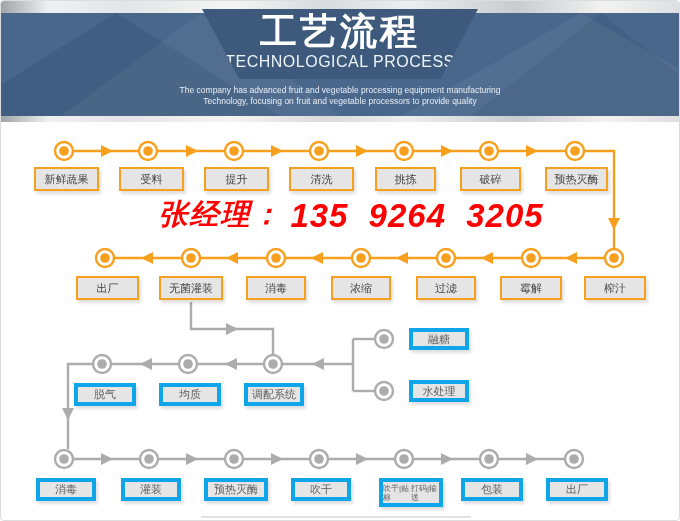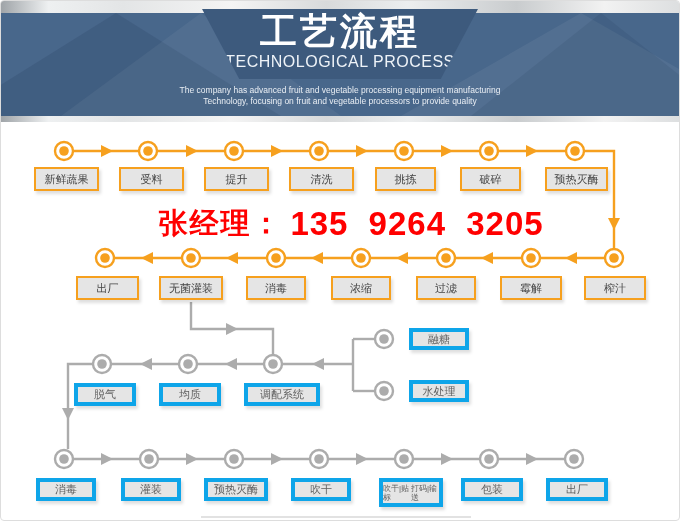--- a/index.html
+++ b/index.html
@@ -16,22 +16,22 @@
   .chev.c3{left:400px;width:360px;background:rgba(255,255,255,0.06);clip-path:polygon(50% 0,100% 100%,0 100%);}
   .chev.c4{left:470px;width:260px;background:rgba(0,20,45,0.08);clip-path:polygon(50% 0,100% 100%,0 100%);}
   .trapezoid{position:absolute;left:201px;top:8px;width:276px;height:70px;background:#3D5A7D;
     clip-path:polygon(0 0,100% 0,86.5% 100%,13.5% 100%);text-align:center;color:#fff;}
   .cn-title{font-size:37px;font-weight:bold;letter-spacing:3px;line-height:1.1;padding-top:3px;}
   .en-subtitle{font-size:16px;letter-spacing:0.5px;color:#eef3f8;margin-top:0px;}
   .company-desc{position:absolute;left:0;top:84px;width:100%;text-align:center;color:#e9eef4;
     font-size:8.5px;line-height:10.5px;}
 
   
-  .contact{position:absolute;left:130px;top:202px;width:440px;height:42px;display:flex;
-    align-items:center;justify-content:center;color:#FF0000;z-index:3;}
+  .contact{position:absolute;left:130px;top:192px;width:440px;height:42px;display:flex;
+    align-items:flex-end;justify-content:center;color:#FF0000;z-index:3;font-style:italic;}
   .contact .cname{font-size:29px;font-weight:bold;letter-spacing:2px;}
   .contact .cphone{font-size:33px;font-weight:bold;margin-left:8px;word-spacing:10px;letter-spacing:1px;}
 
   
   #flow-svg{position:absolute;left:0;top:0;z-index:1;}
   .box{position:absolute;z-index:2;background:#e5e5e5;display:flex;align-items:center;justify-content:center;
     font-size:11px;box-shadow:2px 3px 3px rgba(0,0,0,0.13);box-sizing:border-box;}
   .ob{border:2px solid #F6A01E;color:#454545;height:24px;}
   .gb{border:4px solid #0ea5e9;color:#5e5e5e;height:23px;}
   .gb.multiline{height:29px;flex-direction:row;font-size:8px;line-height:9px;}
@@ -160,21 +160,21 @@
   <div class="box ob" style="left:75px;top:275px;width:63px">出厂</div>
   <div class="box ob" style="left:158px;top:275px;width:64px">无菌灌装</div>
   <div class="box ob" style="left:245px;top:275px;width:60px">消毒</div>
   <div class="box ob" style="left:330px;top:275px;width:60px">浓缩</div>
   <div class="box ob" style="left:415px;top:275px;width:60px">过滤</div>
   <div class="box ob" style="left:499px;top:275px;width:62px">霉解</div>
   <div class="box ob" style="left:583px;top:275px;width:62px">榨汁</div>
 
   <div class="box gb" style="left:73px;top:382px;width:62px">脱气</div>
   <div class="box gb" style="left:158px;top:382px;width:62px">均质</div>
-  <div class="box gb" style="left:243px;top:382px;width:76px">调配系统</div>
+  <div class="box gb" style="left:243px;top:382px;width:60px">调配系统</div>
 
   <div class="box gb" style="left:408px;top:327px;width:60px;height:22px">融糖</div>
   <div class="box gb" style="left:408px;top:379px;width:60px;height:22px">水处理</div>
 
   <div class="box gb" style="left:35px;top:477px;width:60px">消毒</div>
   <div class="box gb" style="left:120px;top:477px;width:60px">灌装</div>
   <div class="box gb" style="left:203px;top:477px;width:64px">预热灭酶</div>
   <div class="box gb" style="left:290px;top:477px;width:60px">吹干</div>
   <div class="box gb multiline" style="left:378px;top:477px;width:64px">
     <div>吹干|贴标</div>

